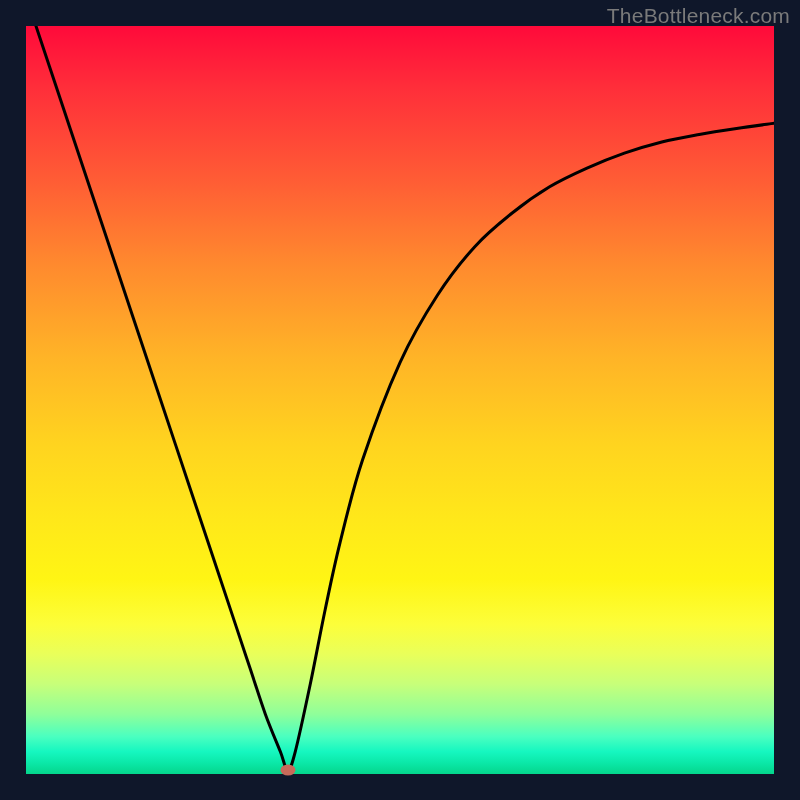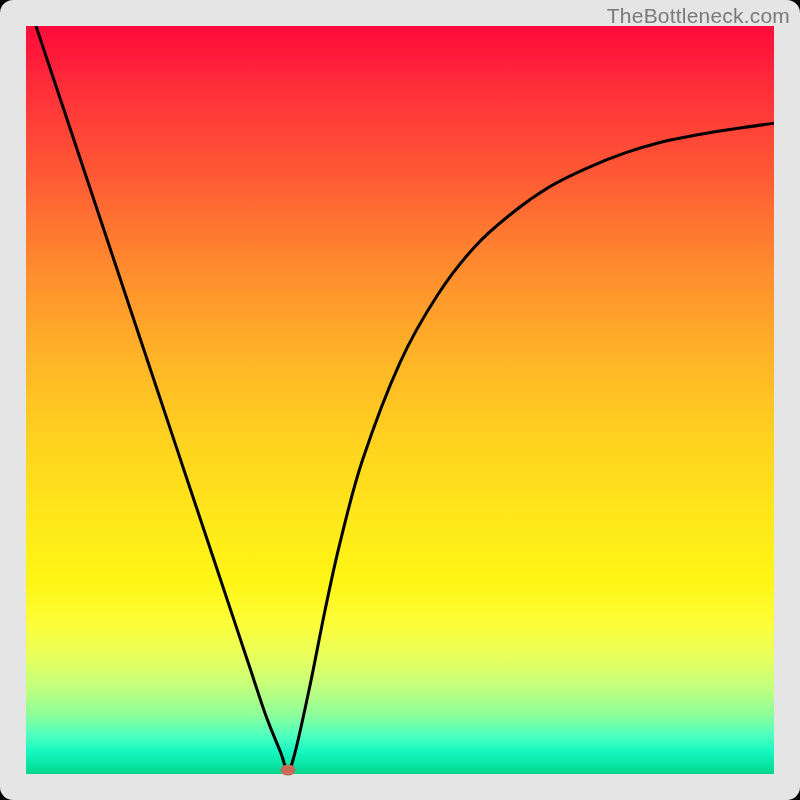--- a/index.html
+++ b/index.html
@@ -9,22 +9,21 @@
     height: 800px;
     background: #000;
     overflow: hidden;
   }
   .frame {
     position: absolute;
     left: 0;
     top: 0;
     width: 800px;
     height: 800px;
-    background: #e5e5e5;
-    border-radius: 13px;
+    background: #0f172a;
   }
   .plot-area {
     position: absolute;
     left: 26px;
     top: 26px;
     width: 748px;
     height: 748px;
     background: linear-gradient(to bottom,
       #ff0a3a 0%,
       #ff2d3a 8%,

